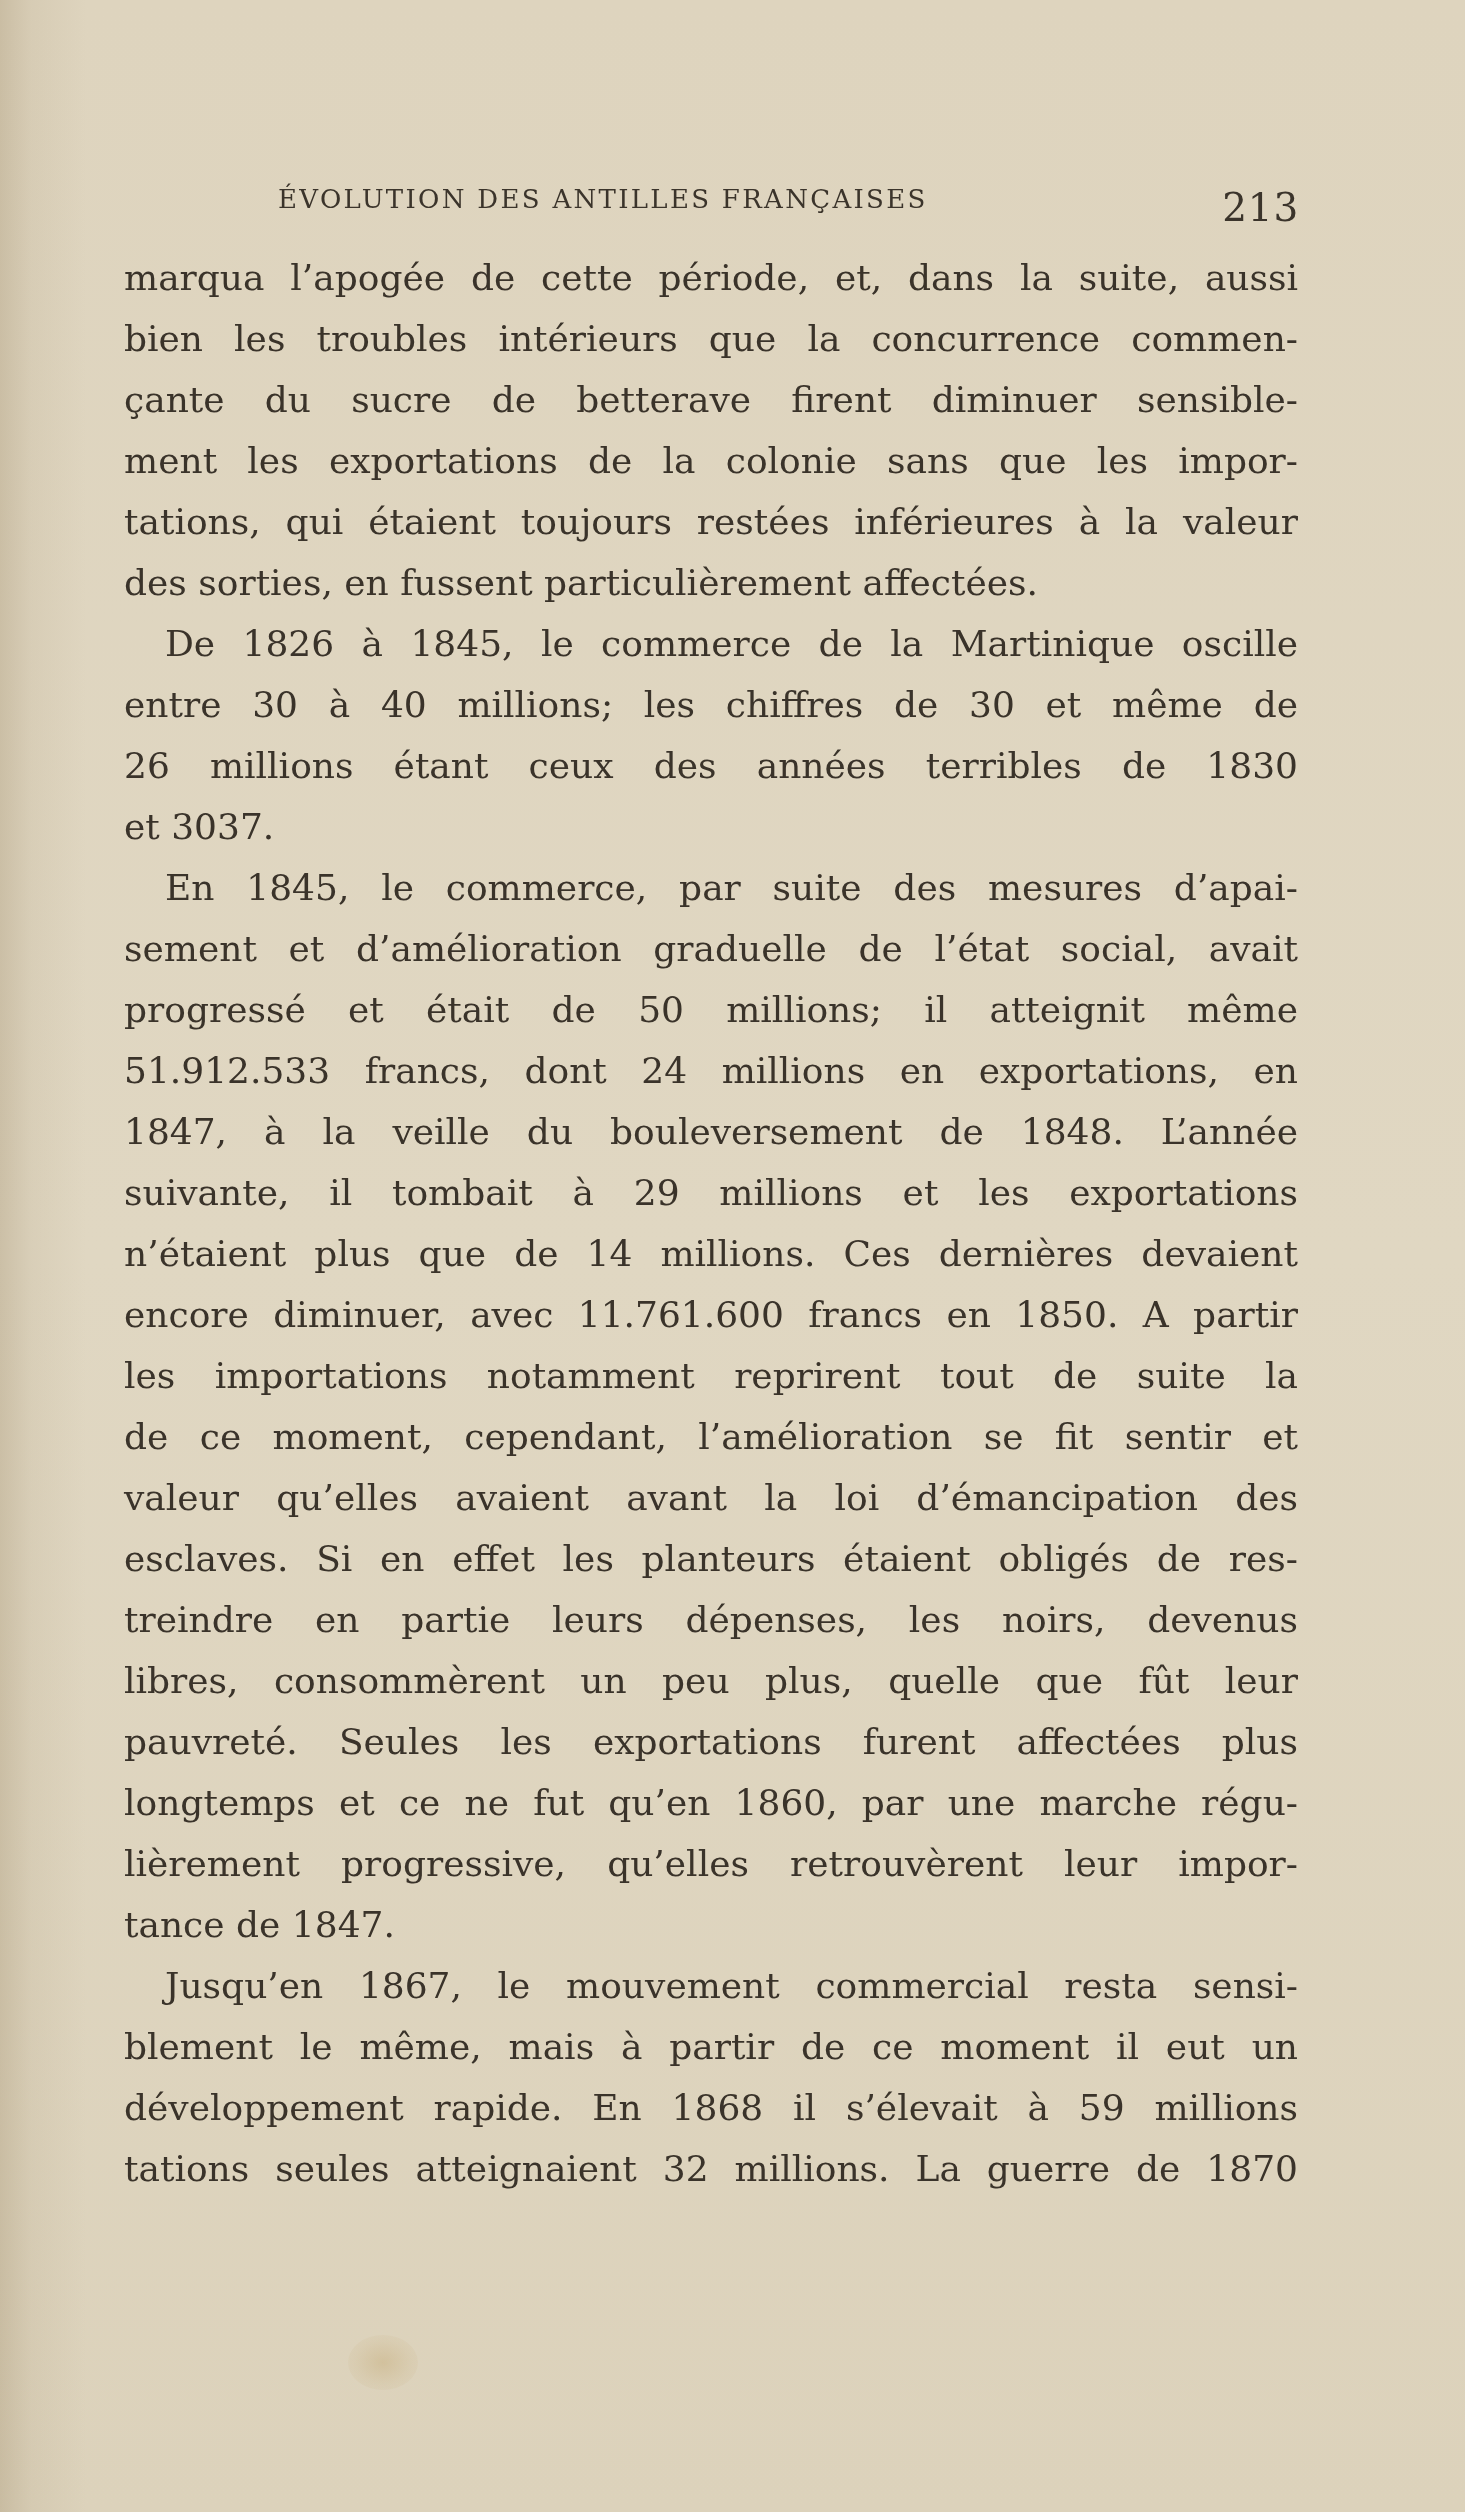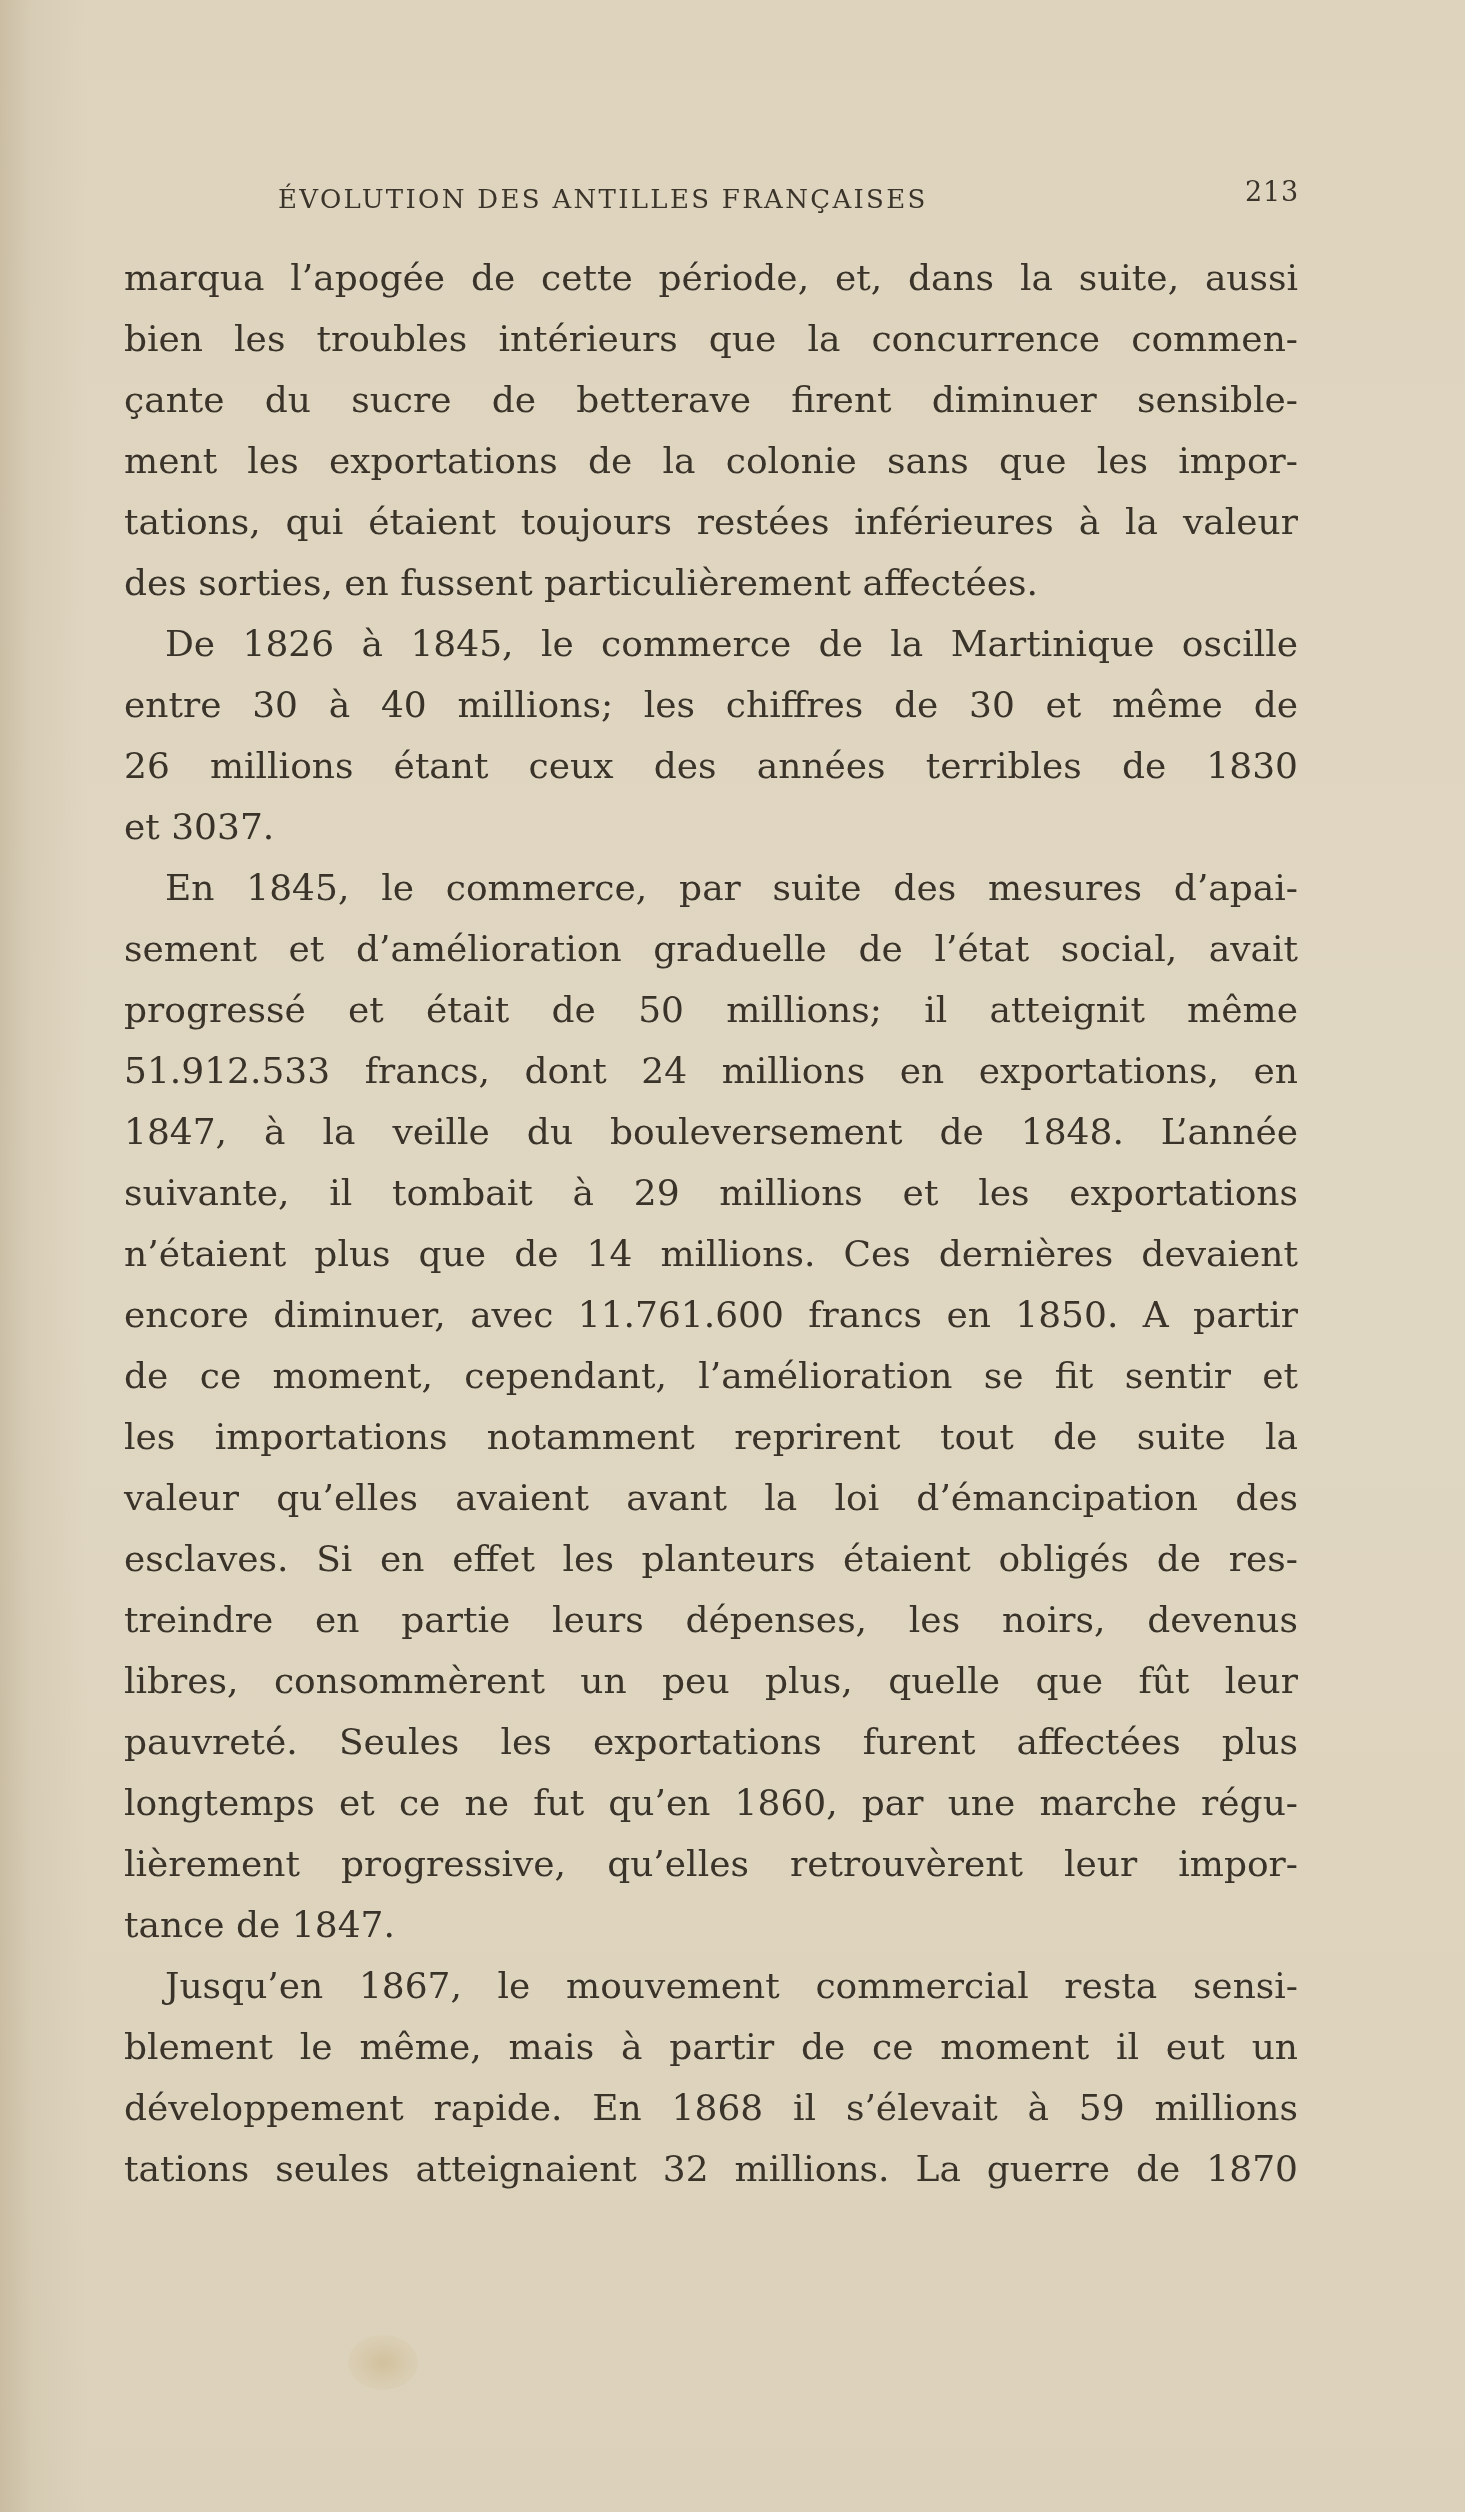--- a/index.html
+++ b/index.html
@@ -42,22 +42,22 @@
       position: absolute;
       left: 0;
       top: 7.8px;
       font-size: 26px;
       letter-spacing: 2.3px;
       font-weight: normal;
     }
     .page-number {
       position: absolute;
       right: 0;
-      top: 0;
-      font-size: 27px;
+      top: 9px;
+      font-size: 39px;
       letter-spacing: 0.8px;
     }
     .text-block {
       position: absolute;
       left: 124px;
       top: 247px;
       width: 1174px;
       font-family: "DejaVu Serif", serif;
       font-size: 36px;
       line-height: 61px;
@@ -113,22 +113,22 @@
 
     <div class="paragraph">
       <span class="line indent">En 1845, le commerce, par suite des mesures d’apai-</span>
       <span class="line">sement et d’amélioration graduelle de l’état social, avait</span>
       <span class="line">progressé et était de 50 millions; il atteignit même</span>
       <span class="line">51.912.533 francs, dont 24 millions en exportations, en</span>
       <span class="line">1847, à la veille du bouleversement de 1848. L’année</span>
       <span class="line">suivante, il tombait à 29 millions et les exportations</span>
       <span class="line">n’étaient plus que de 14 millions. Ces dernières devaient</span>
       <span class="line">encore diminuer, avec 11.761.600 francs en 1850. A partir</span>
+      <span class="line">les importations notamment reprirent tout de suite la</span>
       <span class="line">de ce moment, cependant, l’amélioration se fit sentir et</span>
-      <span class="line">les importations notamment reprirent tout de suite la</span>
       <span class="line">valeur qu’elles avaient avant la loi d’émancipation des</span>
       <span class="line">esclaves. Si en effet les planteurs étaient obligés de res-</span>
       <span class="line">treindre en partie leurs dépenses, les noirs, devenus</span>
       <span class="line">libres, consommèrent un peu plus, quelle que fût leur</span>
       <span class="line">pauvreté. Seules les exportations furent affectées plus</span>
       <span class="line">longtemps et ce ne fut qu’en 1860, par une marche régu-</span>
       <span class="line">lièrement progressive, qu’elles retrouvèrent leur impor-</span>
       <span class="line last">tance de 1847.</span>
     </div>
 

